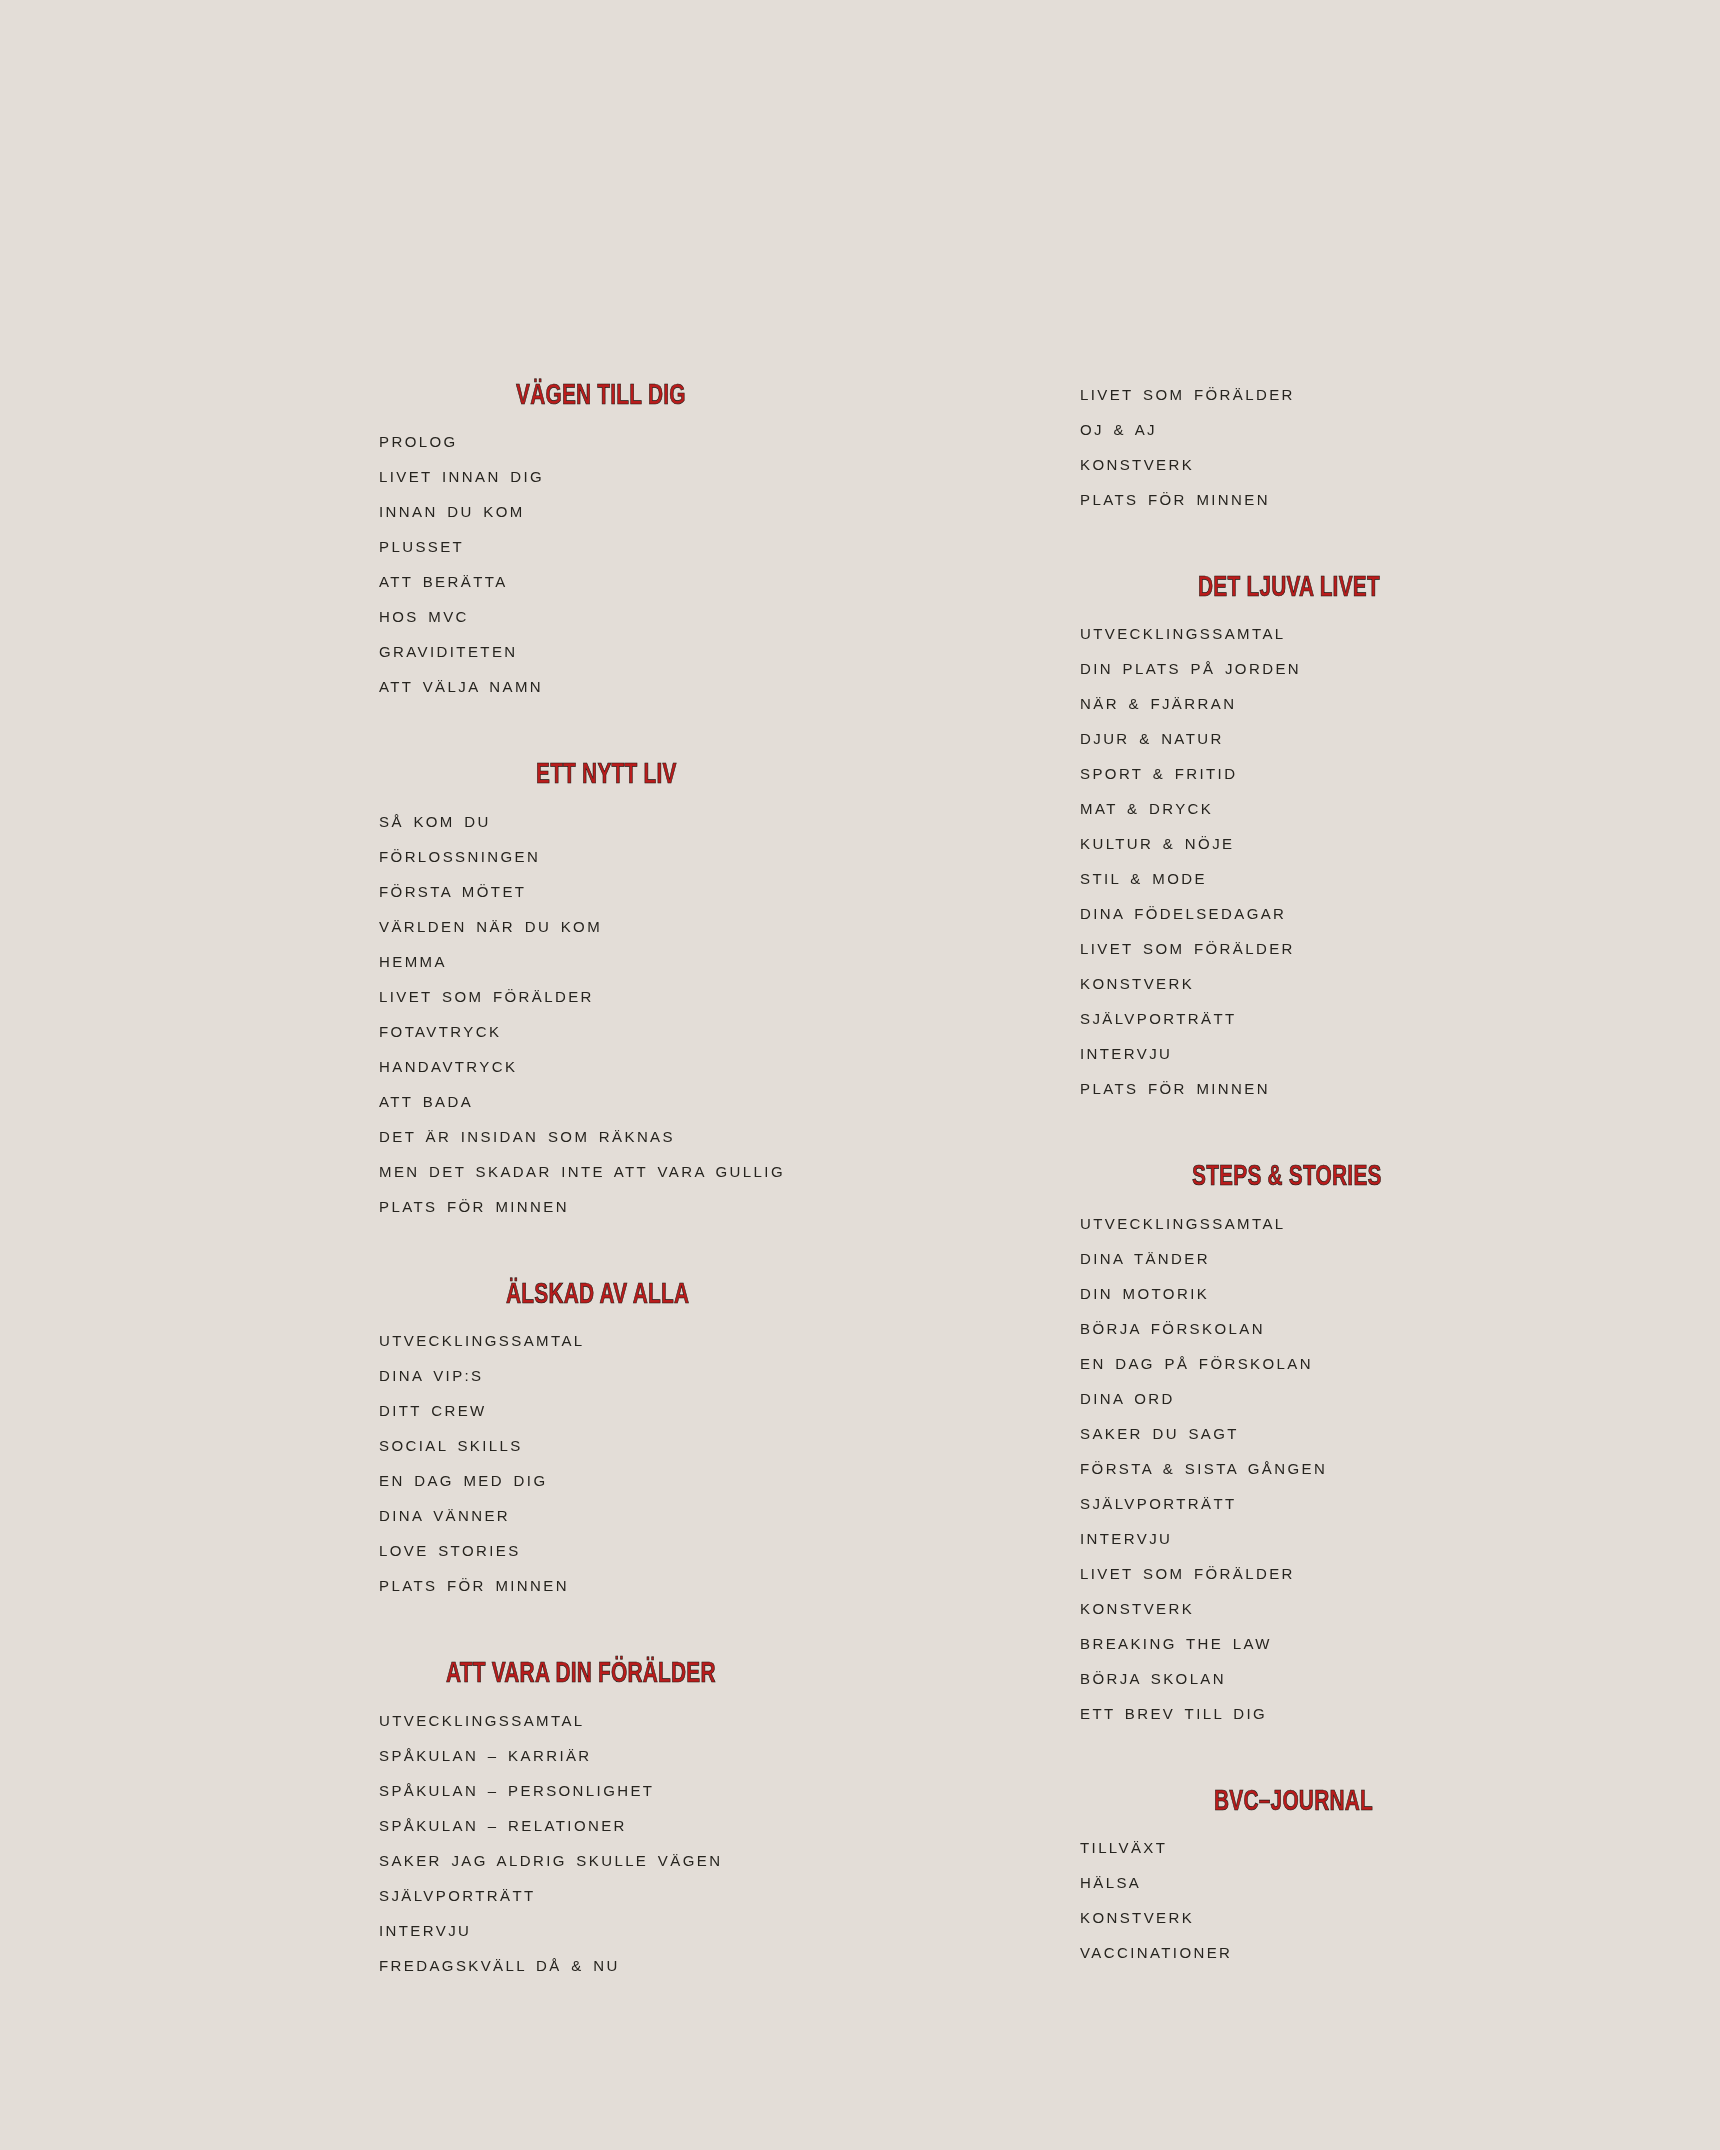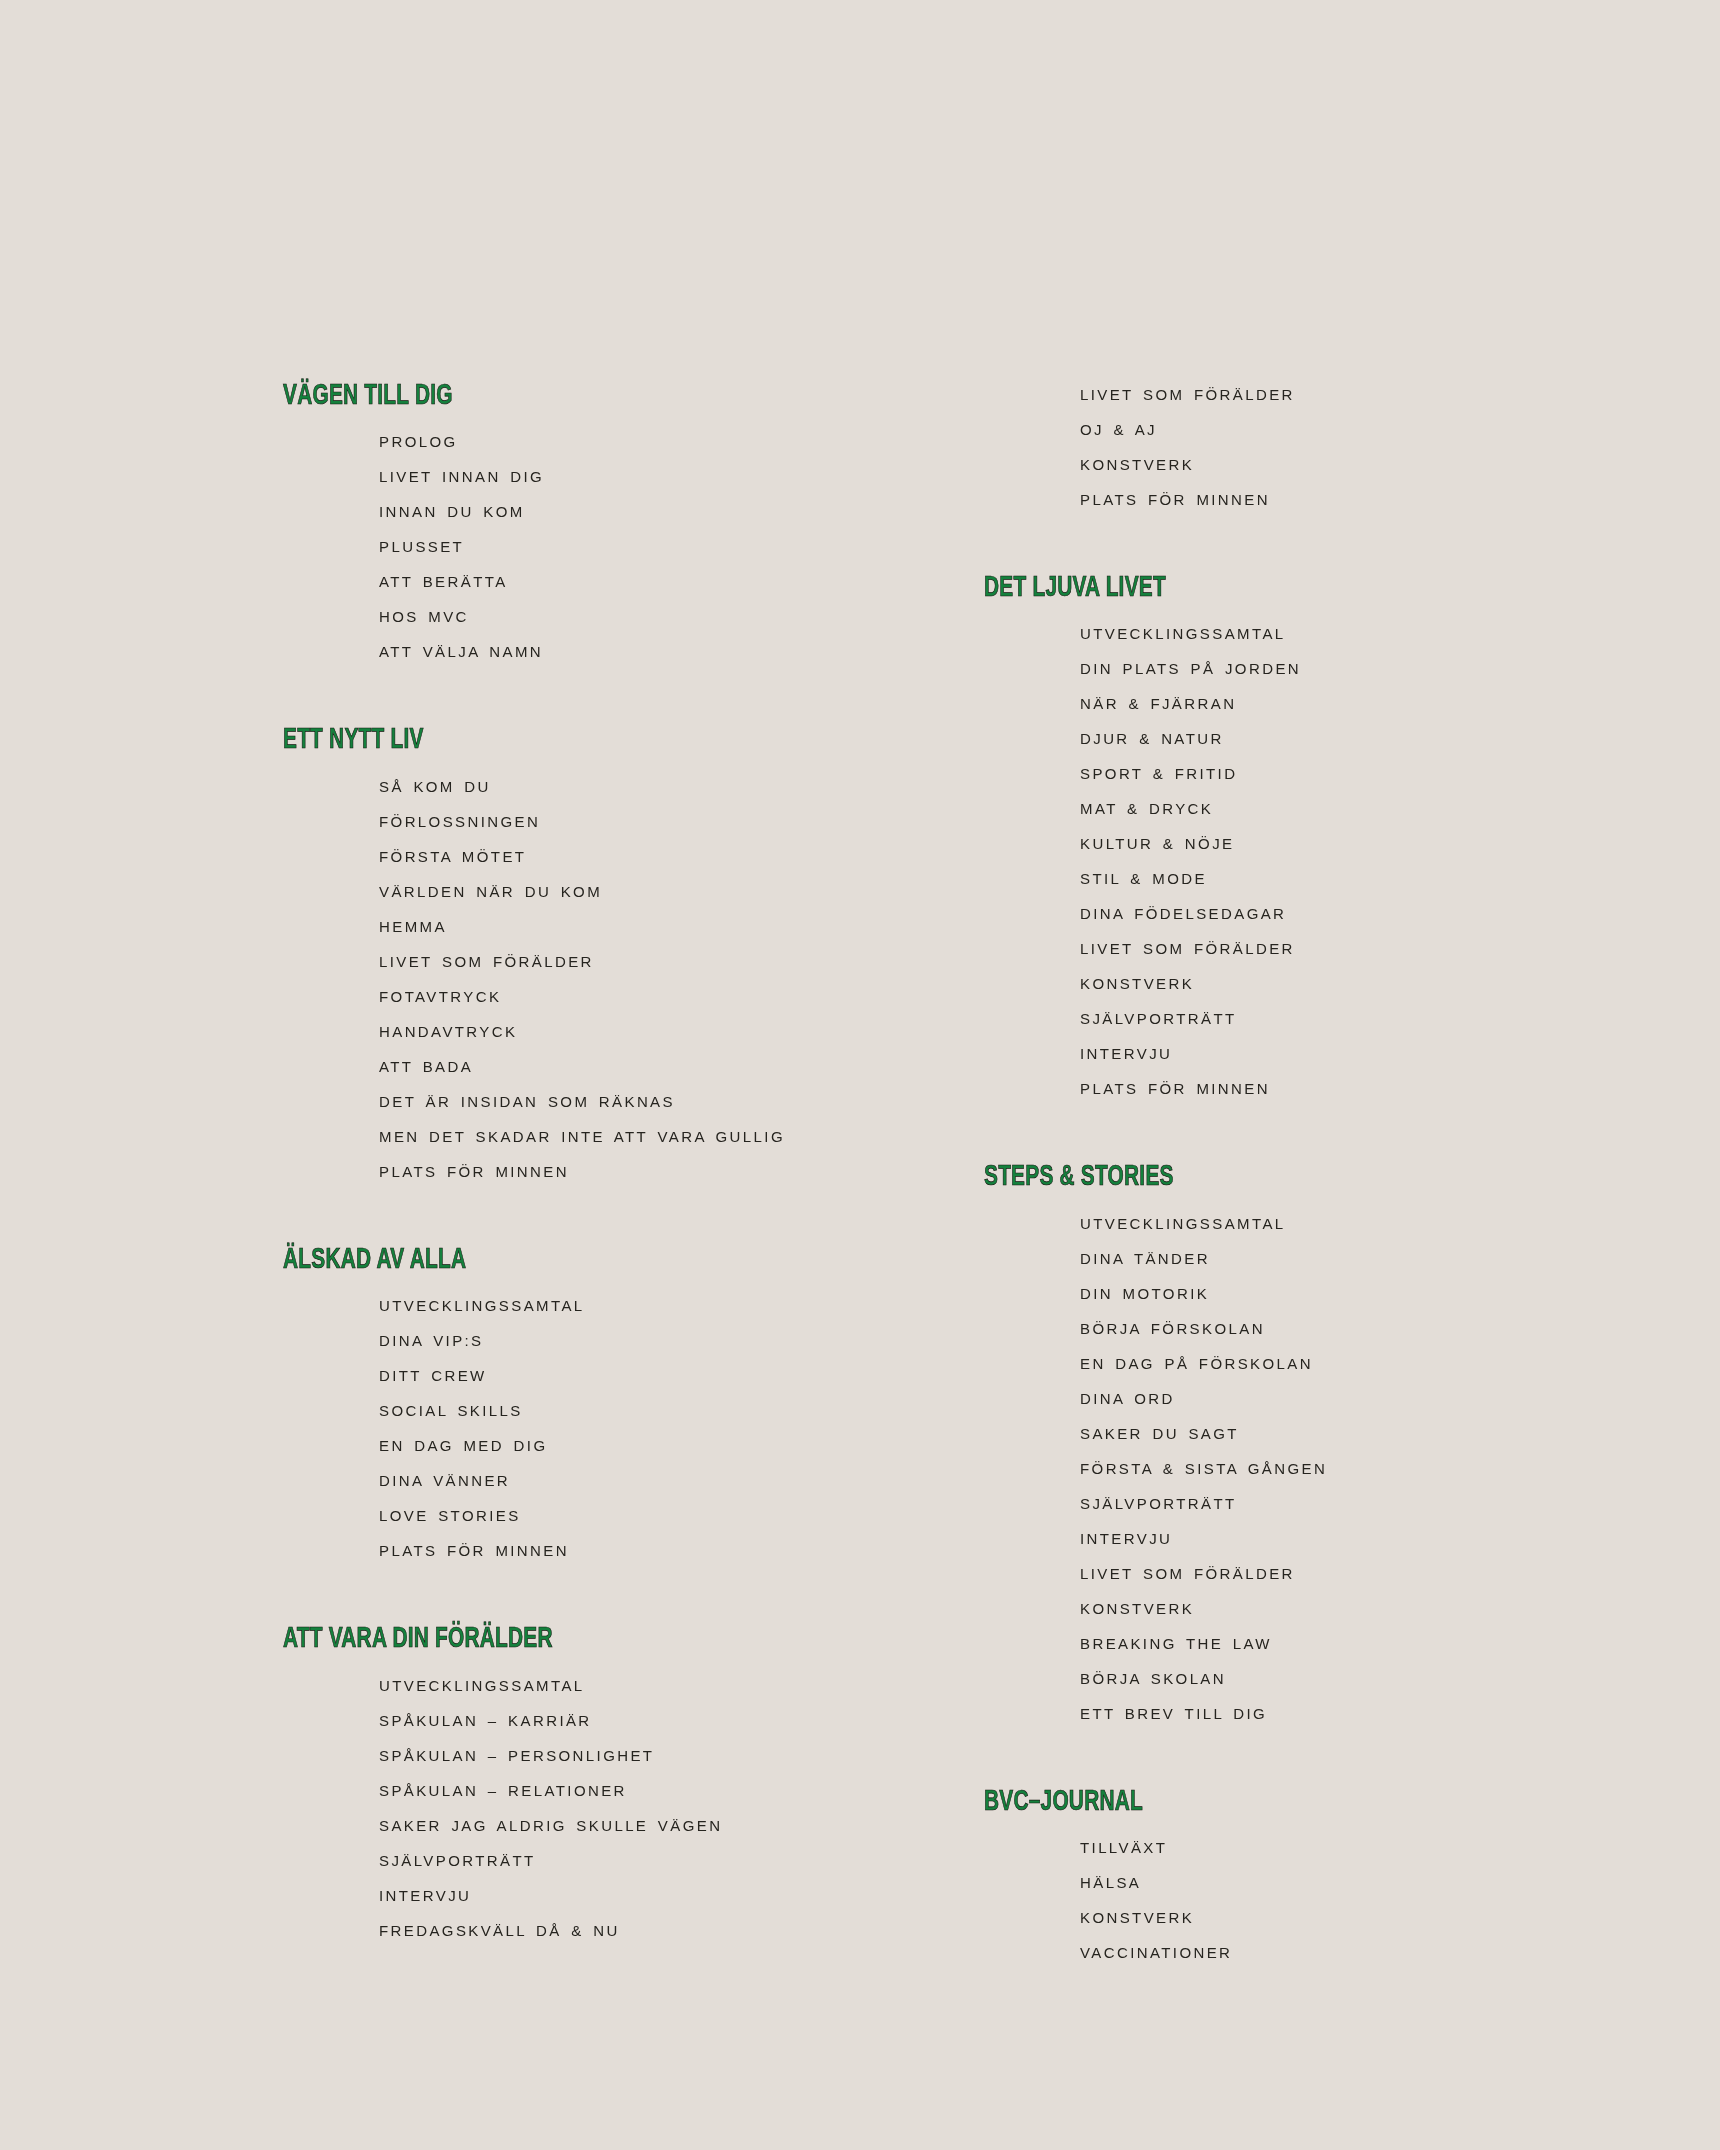--- a/index.html
+++ b/index.html
@@ -25,25 +25,26 @@
     flex: 0 0 auto;
     width: 701px;
   }
   .toc-col--right {
     width: 680px;
   }
   .toc-heading {
     font-size: 29px;
     line-height: 34px;
     font-weight: 700;
-    color: #15803d;
+    color: #b91c1c;
     -webkit-text-stroke: 0.7px #15140f;
     letter-spacing: 0.3px;
     white-space: nowrap;
     margin-bottom: 13.4px;
+    text-align: center;
   }
   .toc-heading:not(:first-child) {
     margin-top: 52px;
   }
   .squeeze {
     display: inline-block;
     transform: scaleX(0.72);
     transform-origin: 0 55%;
     white-space: nowrap;
   }
@@ -66,20 +67,21 @@
 <div class="page">
   <div class="toc">
     <div class="toc-col">
         <div class="toc-heading"><span class="squeeze">VÄGEN TILL DIG</span></div>
         <div class="toc-item">PROLOG</div>
         <div class="toc-item">LIVET INNAN DIG</div>
         <div class="toc-item">INNAN DU KOM</div>
         <div class="toc-item">PLUSSET</div>
         <div class="toc-item">ATT BERÄTTA</div>
         <div class="toc-item">HOS MVC</div>
+        <div class="toc-item">GRAVIDITETEN</div>
         <div class="toc-item">ATT VÄLJA NAMN</div>
         <div class="toc-heading"><span class="squeeze">ETT NYTT LIV</span></div>
         <div class="toc-item">SÅ KOM DU</div>
         <div class="toc-item">FÖRLOSSNINGEN</div>
         <div class="toc-item">FÖRSTA MÖTET</div>
         <div class="toc-item">VÄRLDEN NÄR DU KOM</div>
         <div class="toc-item">HEMMA</div>
         <div class="toc-item">LIVET SOM FÖRÄLDER</div>
         <div class="toc-item">FOTAVTRYCK</div>
         <div class="toc-item">HANDAVTRYCK</div>

